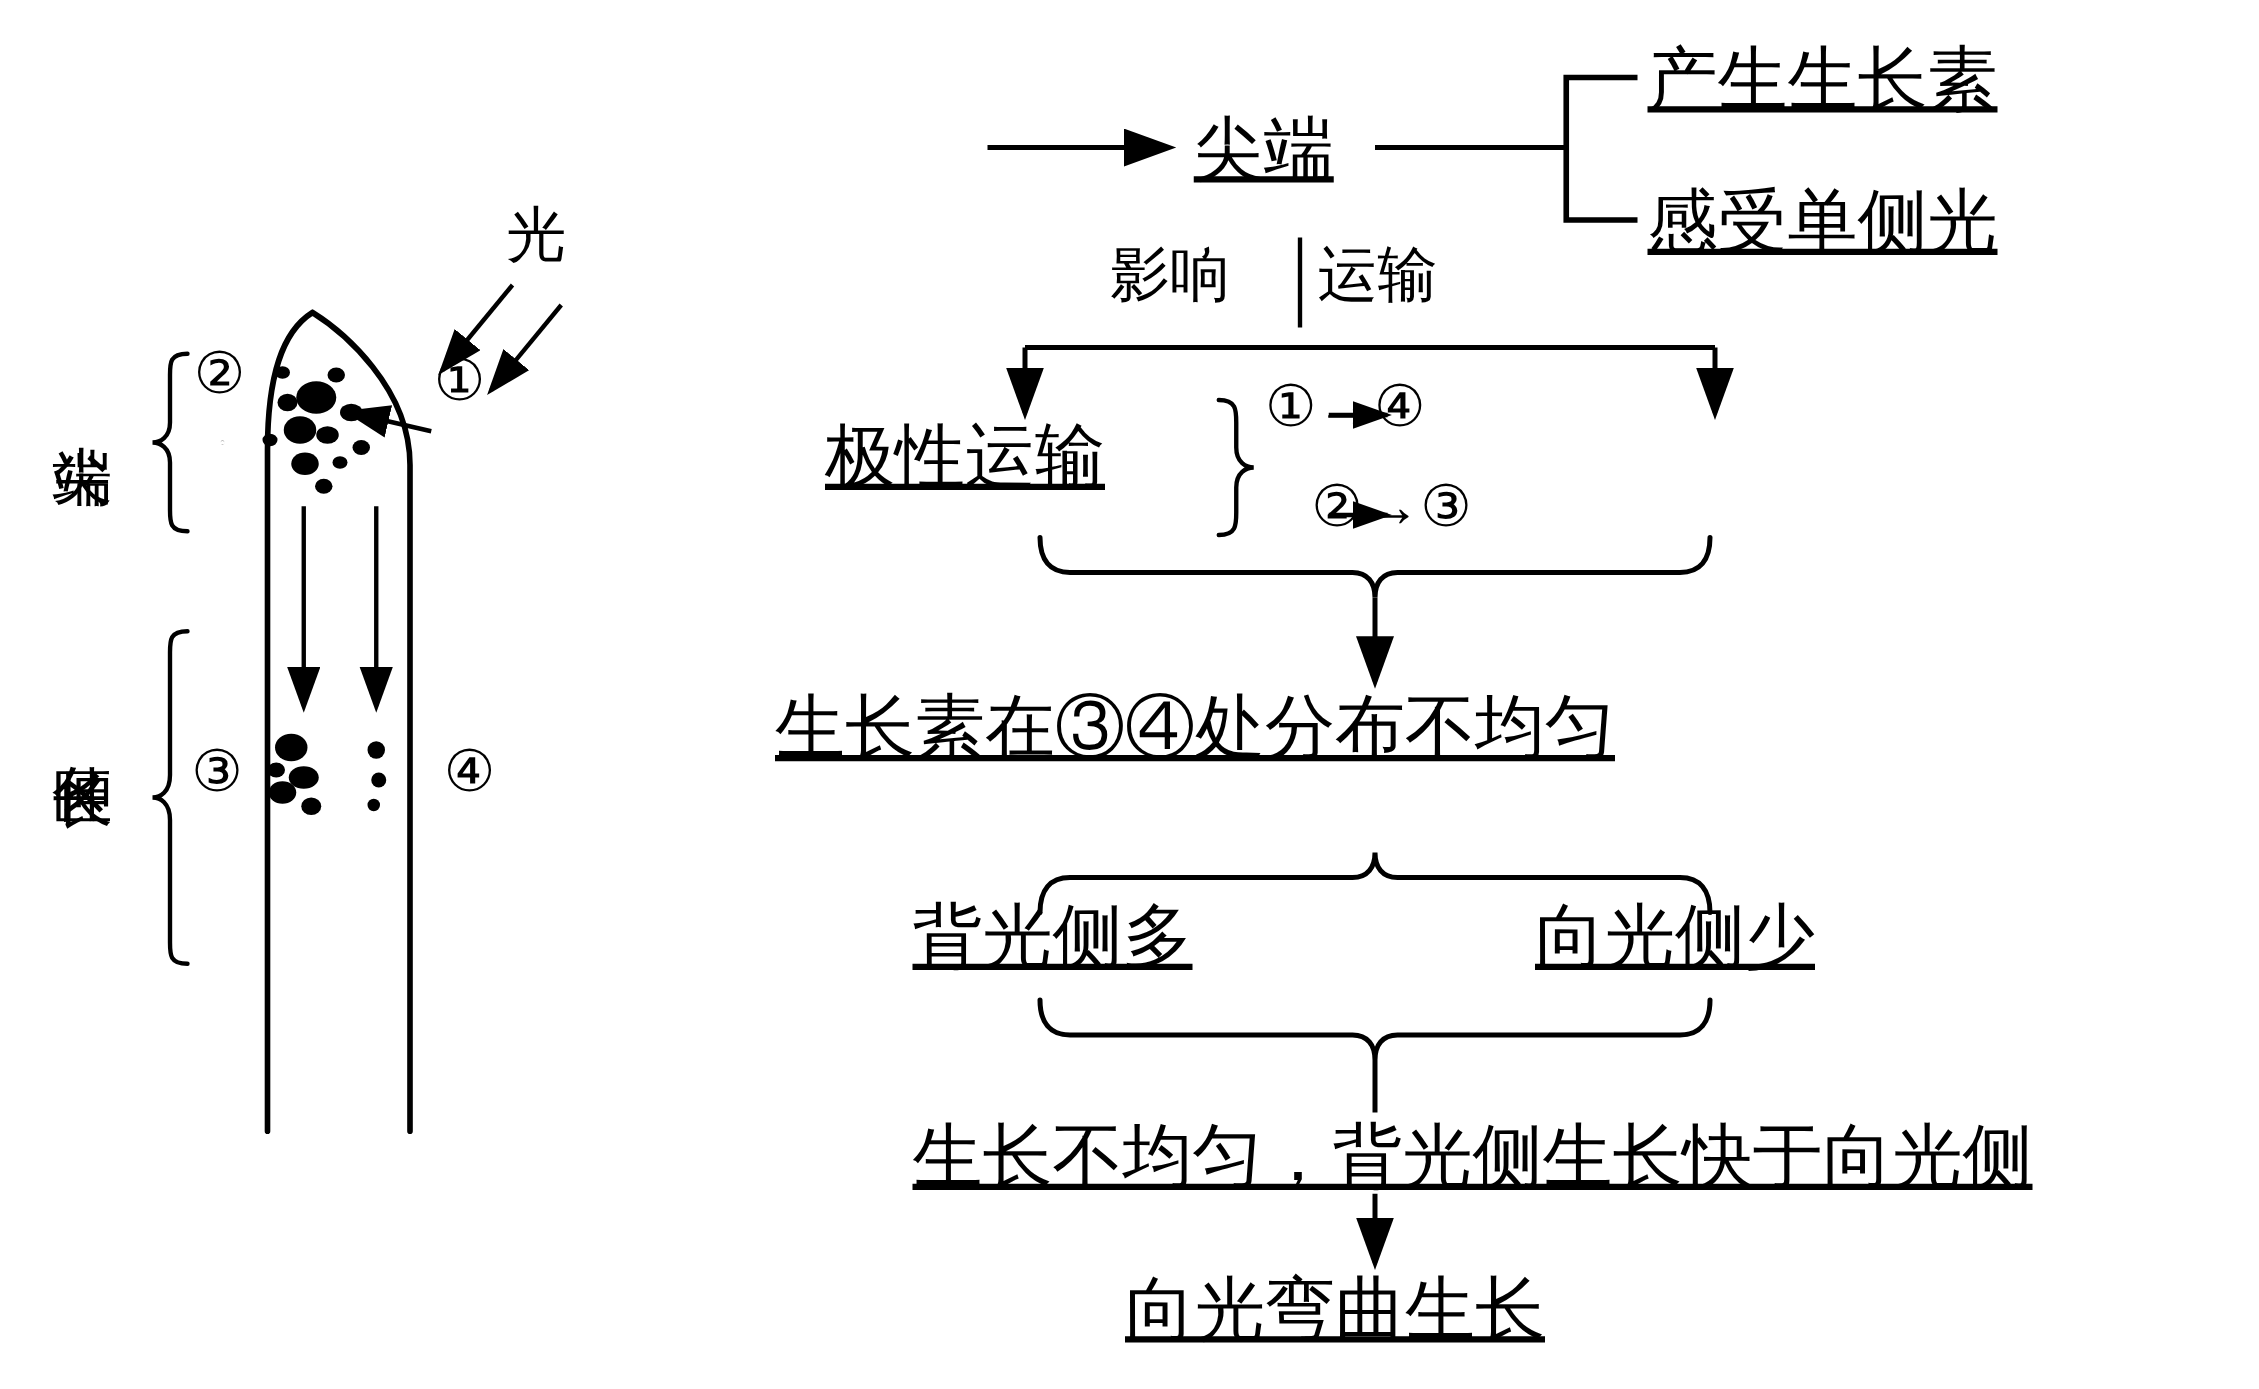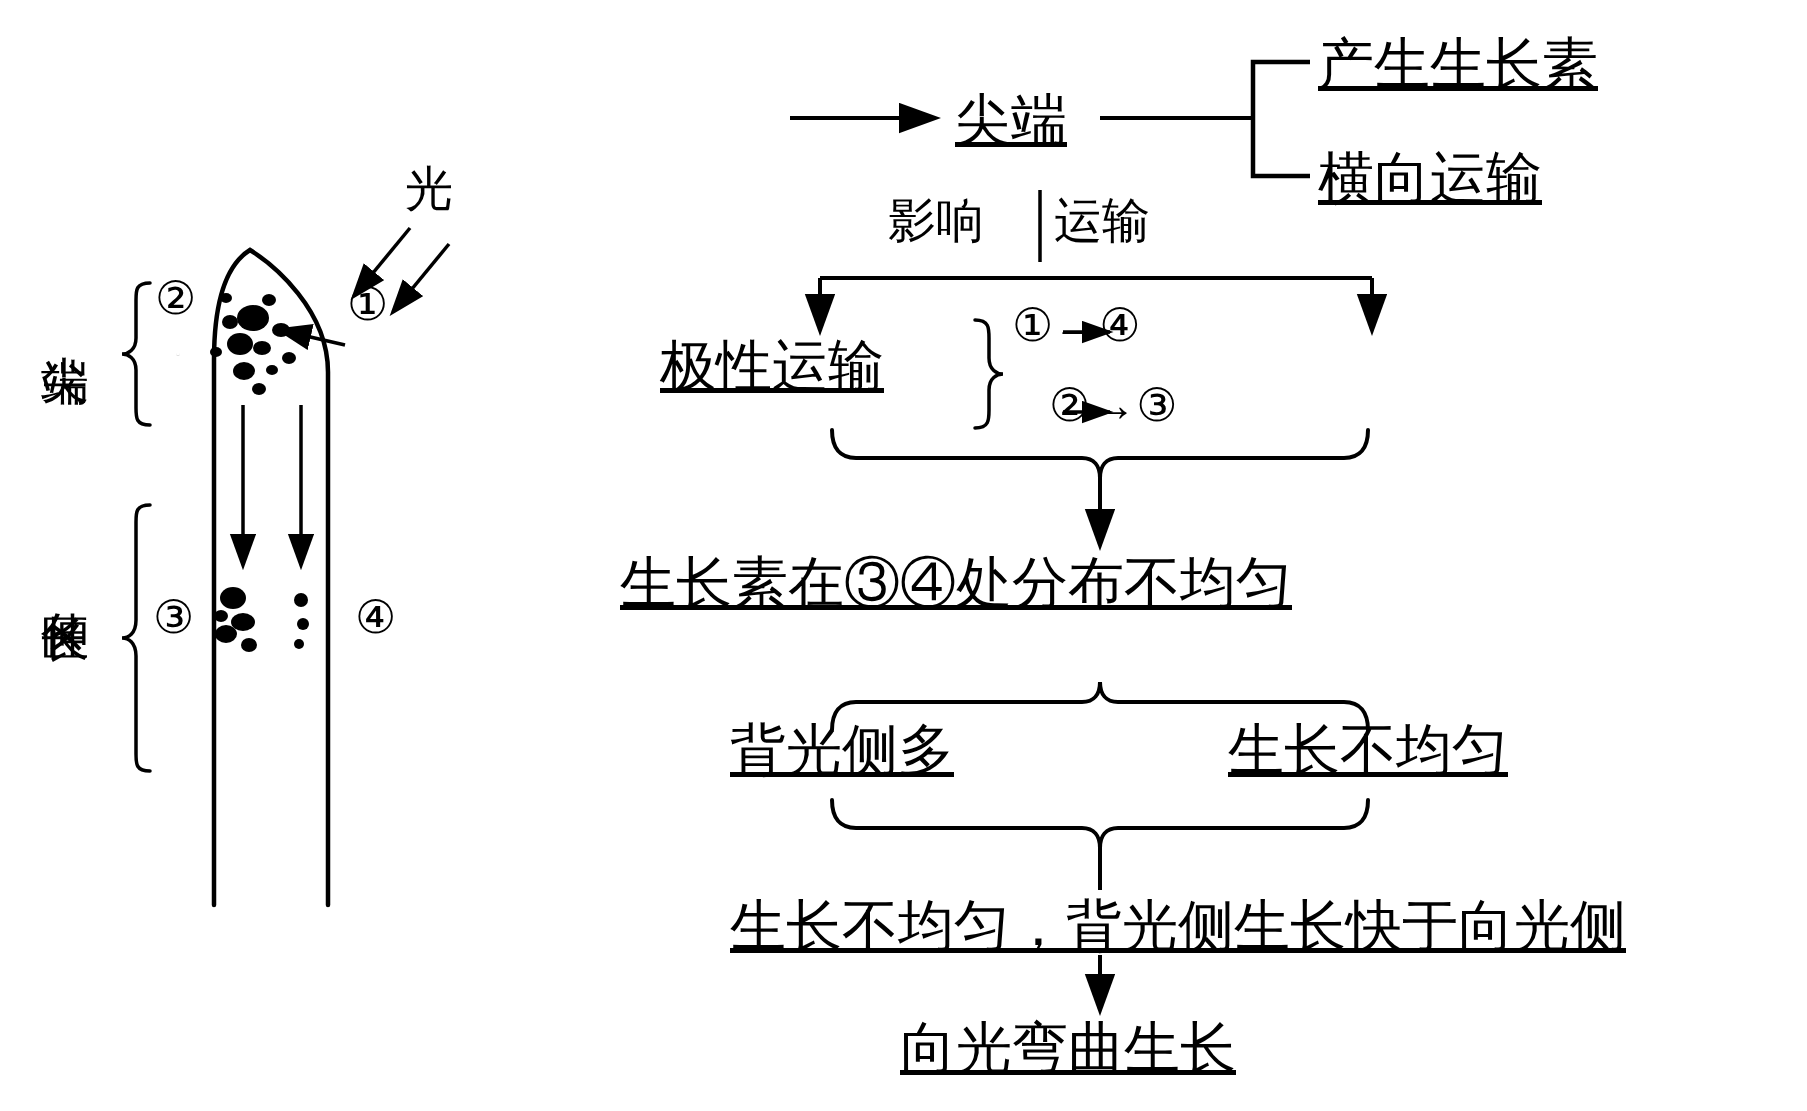--- a/index.html
+++ b/index.html
@@ -149,31 +149,31 @@
     <path d="M832,730 C832,712 840,702 856,702 L1082,702 C1094,702 1100,694 1100,682 C1100,694 1106,702 1118,702 L1344,702 C1360,702 1368,712 1368,730" fill="none" stroke="#000" stroke-width="4" stroke-linecap="round"></path>
 
     <path d="M832,800 C832,818 840,828 856,828 L1082,828 C1094,828 1100,836 1100,848 C1100,836 1106,828 1118,828 L1344,828 C1360,828 1368,818 1368,800" fill="none" stroke="#000" stroke-width="4" stroke-linecap="round"></path>
     <line x1="1100" y1="848" x2="1100" y2="890" stroke="#000" stroke-width="4"></line>
 
     <line x1="1100" y1="955" x2="1100" y2="1010" stroke="#000" stroke-width="4" marker-end="url(#arrowMd)"></line>
   </svg>
 
   <div class="lbl f52" style="left:955px; top:92px;">尖端</div>
   <div class="lbl f52" style="left:1318px; top:36px;">产生生长素</div>
-  <div class="lbl f52" style="left:1318px; top:150px;">横向运输</div>
+  <div class="lbl f52" style="left:1318px; top:150px;">感受单侧光</div>
 
   <div class="lbl f48" style="left:888px; top:197px;">影响</div>
   <div class="lbl f48" style="left:1054px; top:197px;">运输</div>
 
   <div class="lbl f52" style="left:660px; top:338px;">极性运输</div>
   <div class="lbl f46" style="left:1012px; top:303px;">①→④</div>
   <div class="lbl f46" style="left:1012px; top:383px;margin-left:37px;">②→③</div>
 
   <div class="lbl f52" style="left:620px; top:555px;">生长素在③④处分布不均匀</div>
 
   <div class="lbl f52" style="left:730px; top:722px;">背光侧多</div>
-  <div class="lbl f52" style="left:1228px; top:722px;">生长不均匀</div>
+  <div class="lbl f52" style="left:1228px; top:722px;">向光侧少</div>
 
   <div class="lbl f52" style="left:730px; top:898px;">生长不均匀，背光侧生长快于向光侧</div>
 
   <div class="lbl f52" style="left:900px; top:1020px;">向光弯曲生长</div>
 
 </div>
 
 </body></html>

